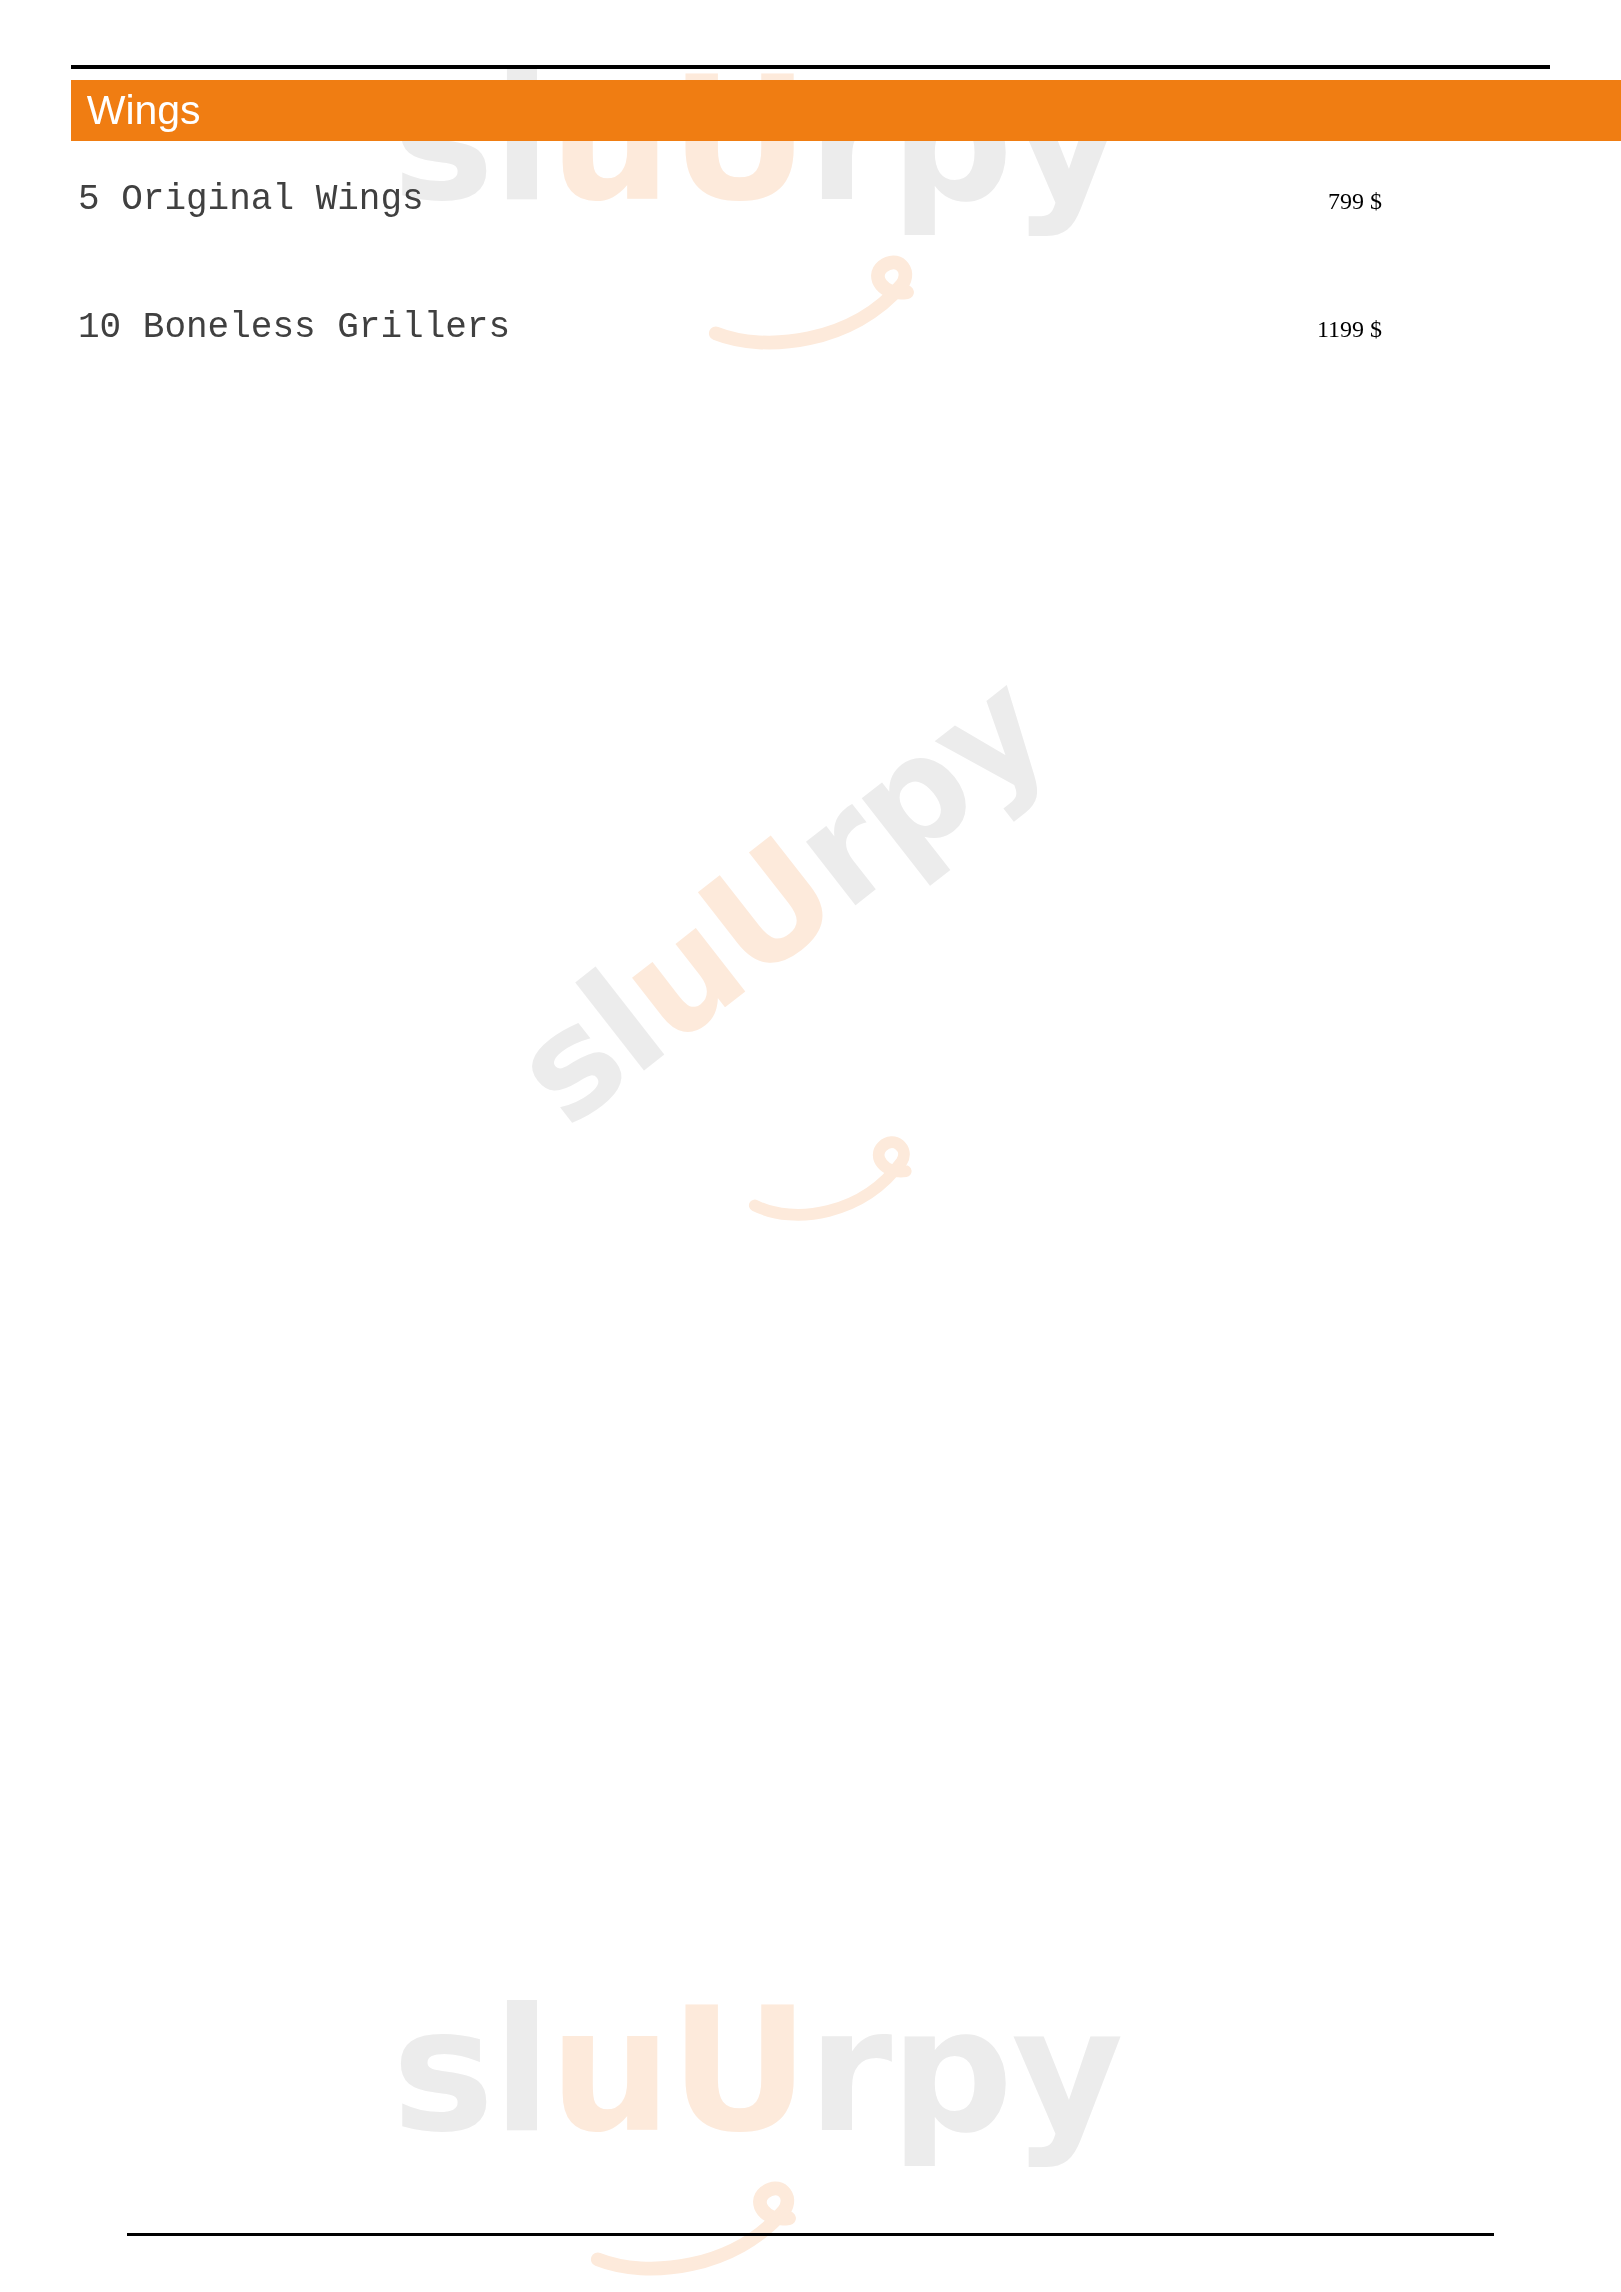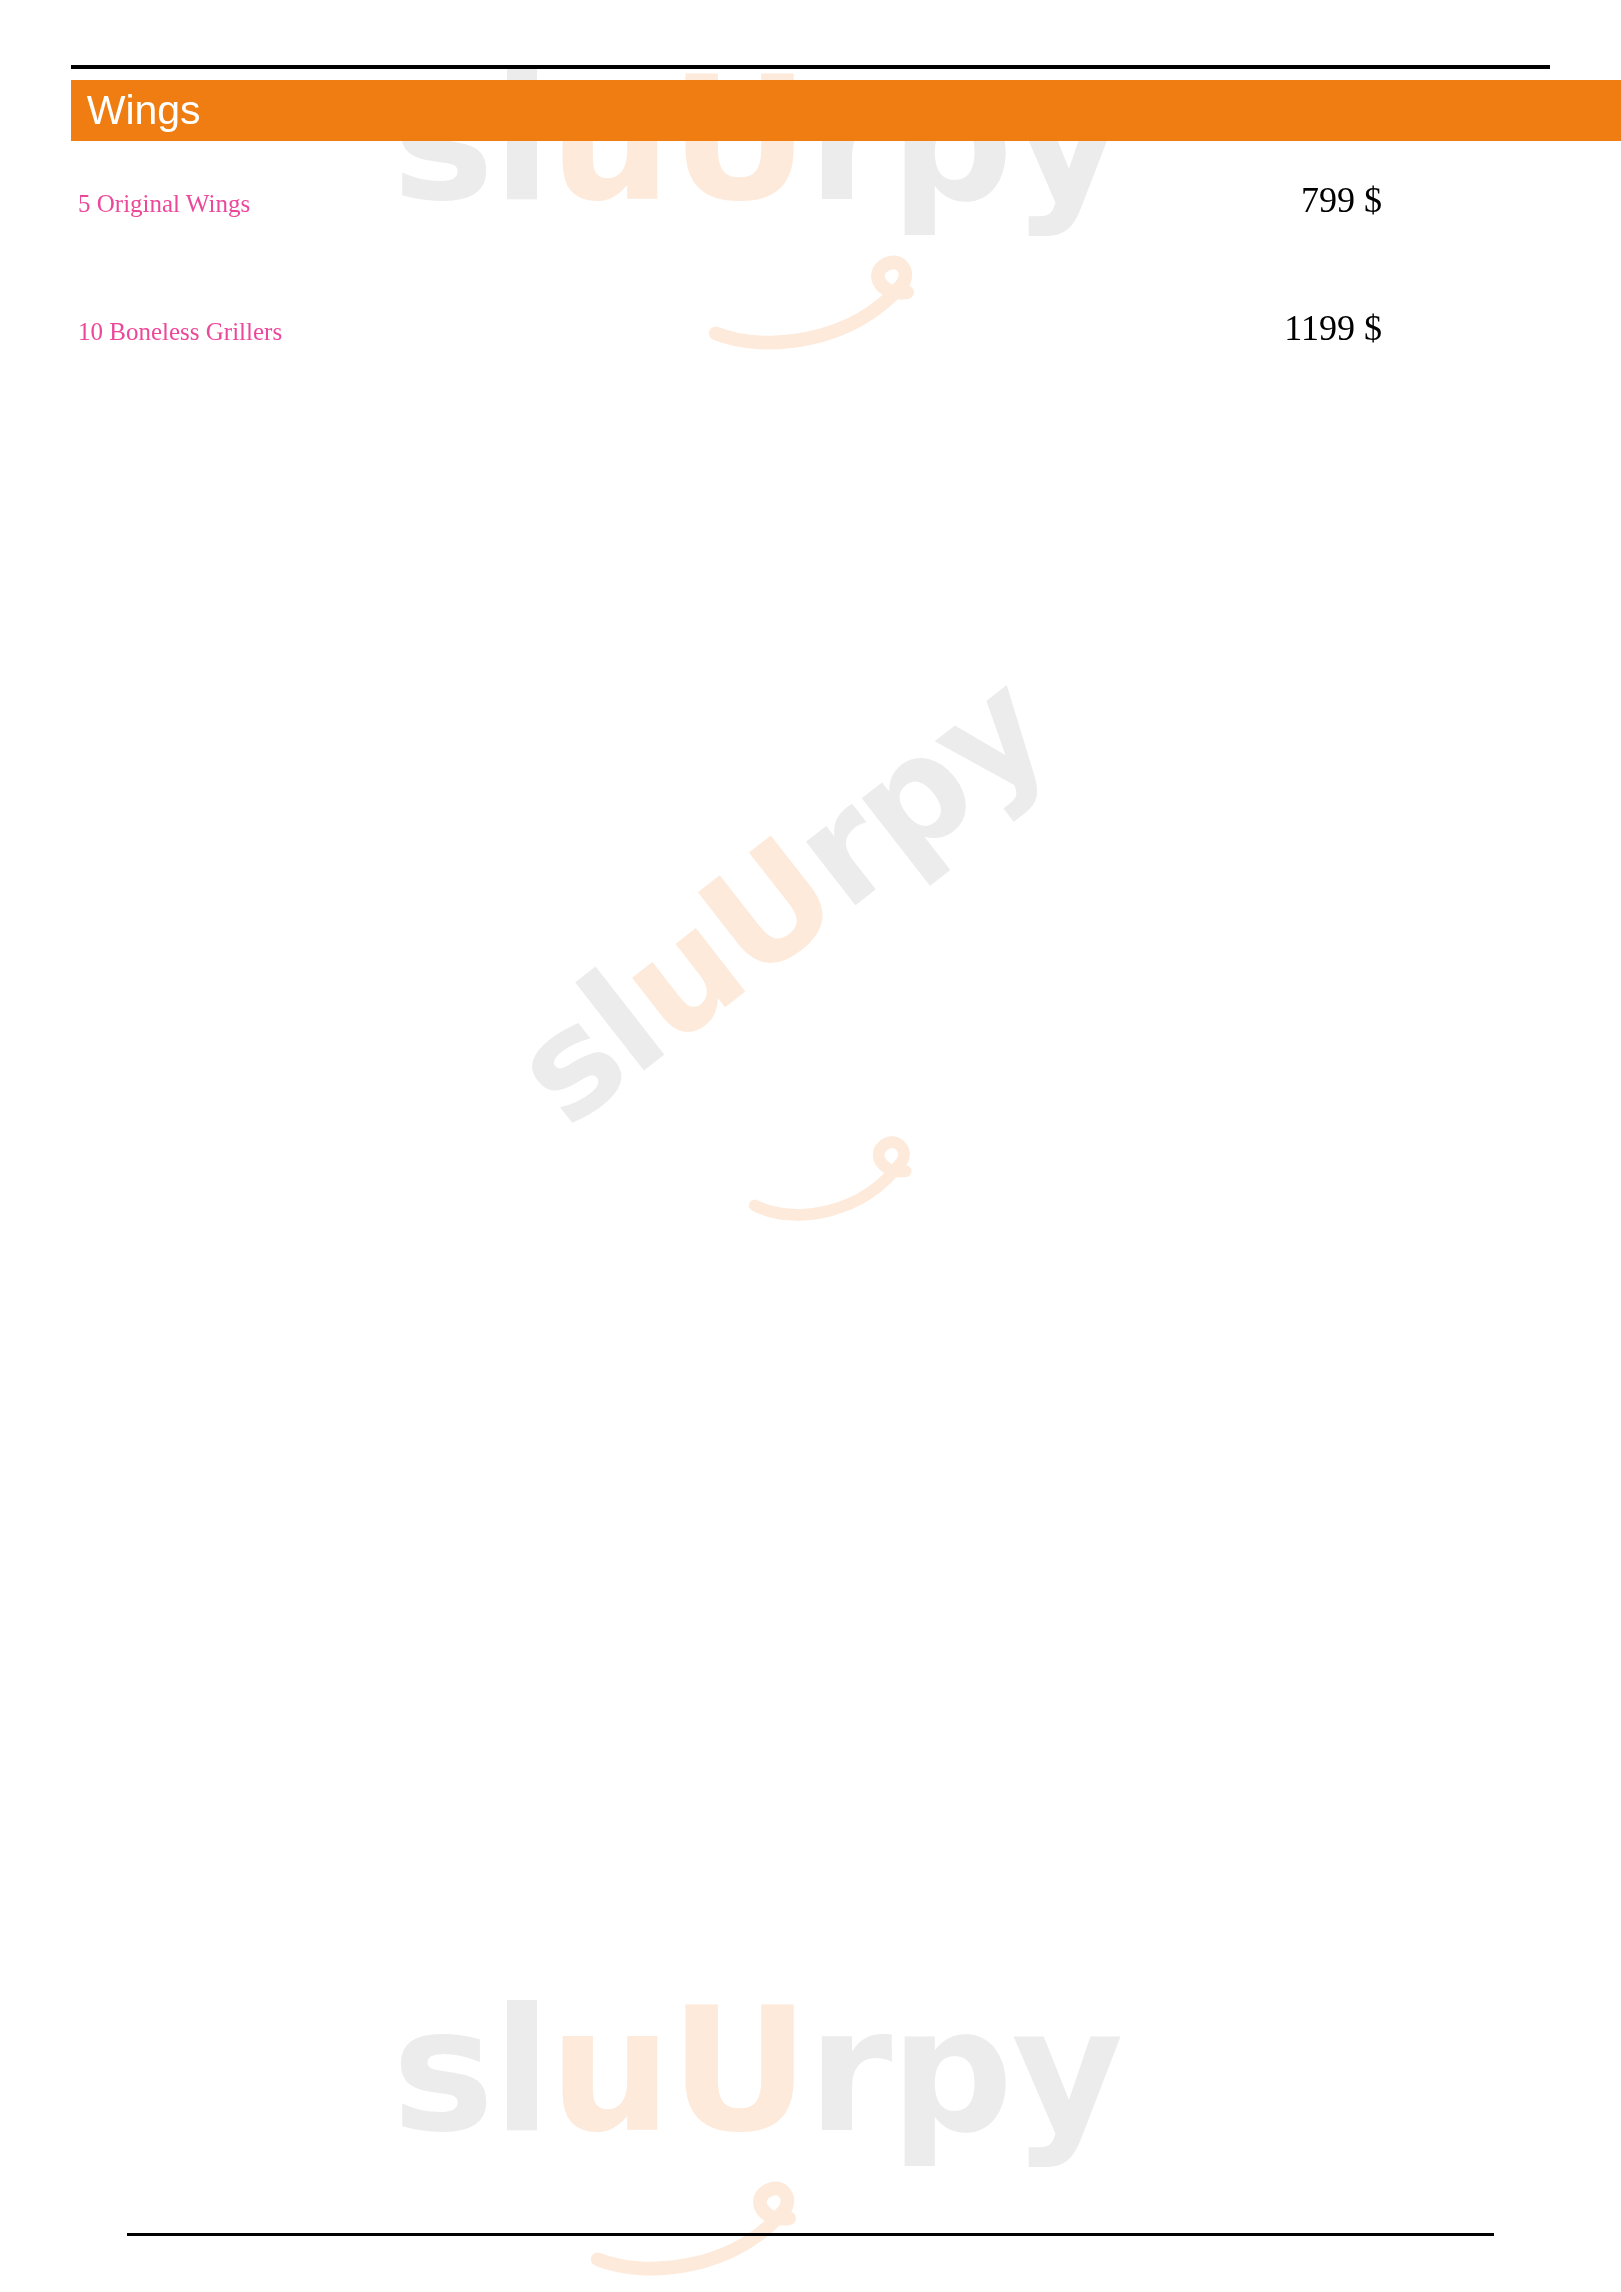--- a/index.html
+++ b/index.html
@@ -107,26 +107,26 @@
   }
   .menu-row {
     display: flex;
     align-items: baseline;
     justify-content: space-between;
     height: 128px;
     padding-top: 21.6px;
     box-sizing: border-box;
   }
   .item-name {
-    font-size: 25px;
-    color: #ec4899;
-    font-family: Liberation Serif, serif;
+    font-size: 36px;
+    color: #404040;
+    font-family: Liberation Mono, monospace;
   }
   .item-price {
-    font-size: 36px;
+    font-size: 24px;
     color: #000000;
     font-family: "Liberation Serif", serif;
     white-space: nowrap;
   }
 </style>
 </head>
 <body>
 
 <div class="page">
 

